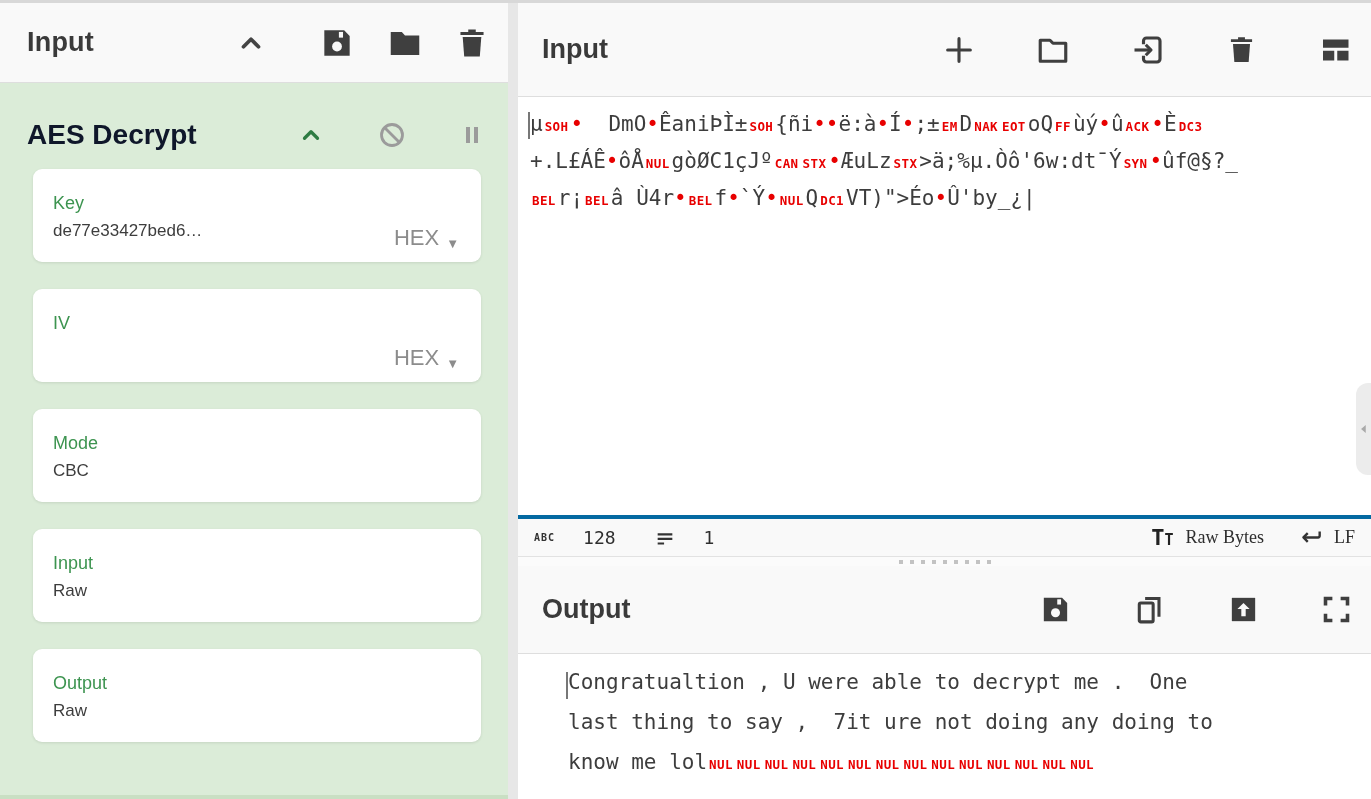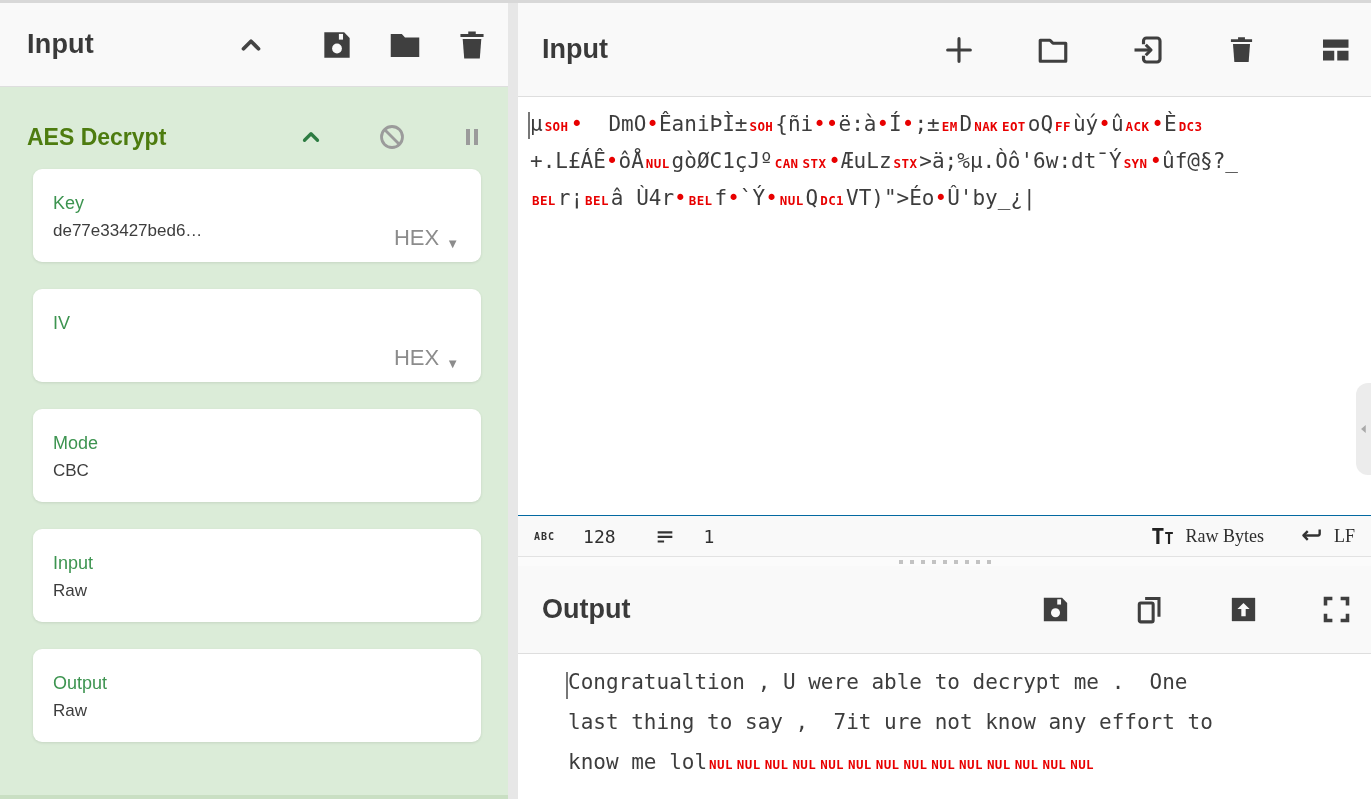--- a/index.html
+++ b/index.html
@@ -13,21 +13,21 @@
                   display:flex; align-items:center; padding:0 18px 0 27px; }
   .panel-title { font-size:27px; font-weight:bold; color:#3a3a3a; letter-spacing:0.2px; }
   .spacer { flex:1; }
   .hicon { display:inline-flex; align-items:center; justify-content:center; color:#3f3f3f; cursor:pointer; }
   .hicon + .hicon { margin-left:30px; }
   .chev { color:#444; margin-right:22px; }
 
   .recipe-list { flex:1; background:#fff; }
   .operation { background:#dbecd8; border-bottom:4px solid #c9dfc3; padding:0 0 26px 0; }
   .op-header { display:flex; align-items:center; padding:36px 24px 18px 27px; }
-  .op-title { font-size:23px; font-weight:bold; color:#4d7c0f; }
+  .op-title { font-size:28px; font-weight:bold; color:#0f172a; }
   .op-icons { margin-left:auto; display:flex; align-items:center; gap:24px; }
   .op-chev { color:#2d7c42; }
   .gray-ic { color:#9b9b9b; }
 
   .ingredient { background:#fff; border-radius:9px; margin:0 27px 27px 33px; height:93px;
                 padding:24px 20px; position:relative; box-shadow:0 1px 3px rgba(0,0,0,0.10); }
   .ing-label { font-size:18px; color:#3d9450; }
   .ing-value { font-size:17px; color:#3d3d3d; margin-top:7px; white-space:nowrap; overflow:hidden; }
   .ing-unit { position:absolute; right:22px; top:56px; font-size:22px; color:#8c8c8c; cursor:pointer;
               display:flex; align-items:flex-end; gap:7px; }
@@ -51,21 +51,21 @@
   .ctrl { color:#e80000; font-size:12.5px; font-weight:600; letter-spacing:0.4px; margin:0 2px; }
   .dot  { color:#e80000; }
   .caret { position:absolute; width:2px; height:27px; background:#777; left:10px; top:15px; }
   .output-text .caret { top:18px; }
 
   .collapse-handle { position:absolute; right:0; top:286px; width:15px; height:92px;
                      background:#ececec; border-radius:12px 0 0 12px; cursor:pointer;
                      display:flex; align-items:center; justify-content:flex-end; }
   .collapse-handle svg { color:#a9a9a9; }
 
-  .input-footer { height:42px; background:#f9f9f9; border-top:1px solid #0369a1; border-bottom:1px solid #e2e2e2;
+  .input-footer { height:42px; background:#f9f9f9; border-top:4px solid #0369a1; border-bottom:1px solid #e2e2e2;
                   display:flex; align-items:center; padding:0 16px 0 16px;
                   font-family:"DejaVu Sans Mono", monospace; color:#2e2e2e; }
   .abc-ic { font-size:10px; font-weight:bold; letter-spacing:1px; color:#333;
             font-family:"DejaVu Sans Mono", monospace; }
   .f-num { font-size:18px; margin-left:28px; }
   .f-group { display:flex; align-items:center; }
   .lines-ic { margin-left:38px; color:#333; }
   .tt-ic { font-weight:bold; color:#222; margin-right:12px; cursor:pointer; }
   .tt-big { font-size:22px; } .tt-small { font-size:15px; }
   .f-label { font-size:18px; cursor:pointer;font-family:Liberation Serif, serif; }
@@ -293,19 +293,19 @@
               <path d="M4 9V4h5M15 4h5v5M20 15v5h-5M9 20H4v-5" fill="none" stroke="currentColor" stroke-width="2.6"></path>
             </svg>
         </span>
       </span>
     </div>
 
     <div class="output-text">
       <span class="caret"></span>
       <div id="output-lines">
           <div class="io-line"><span class="txt">Congratualtion , U were able to decrypt me .  One</span></div>
-          <div class="io-line"><span class="txt">last thing to say ,  7it ure not know any effort to</span></div>
+          <div class="io-line"><span class="txt">last thing to say ,  7it ure not doing any doing to</span></div>
           <div class="io-line"><span class="txt">know me lol</span><span class="ctrl">NUL</span><span class="ctrl">NUL</span><span class="ctrl">NUL</span><span class="ctrl">NUL</span><span class="ctrl">NUL</span><span class="ctrl">NUL</span><span class="ctrl">NUL</span><span class="ctrl">NUL</span><span class="ctrl">NUL</span><span class="ctrl">NUL</span><span class="ctrl">NUL</span><span class="ctrl">NUL</span><span class="ctrl">NUL</span><span class="ctrl">NUL</span></div>
         </div>
     </div>
 
   </div>
 </div>
 
 </body></html>

